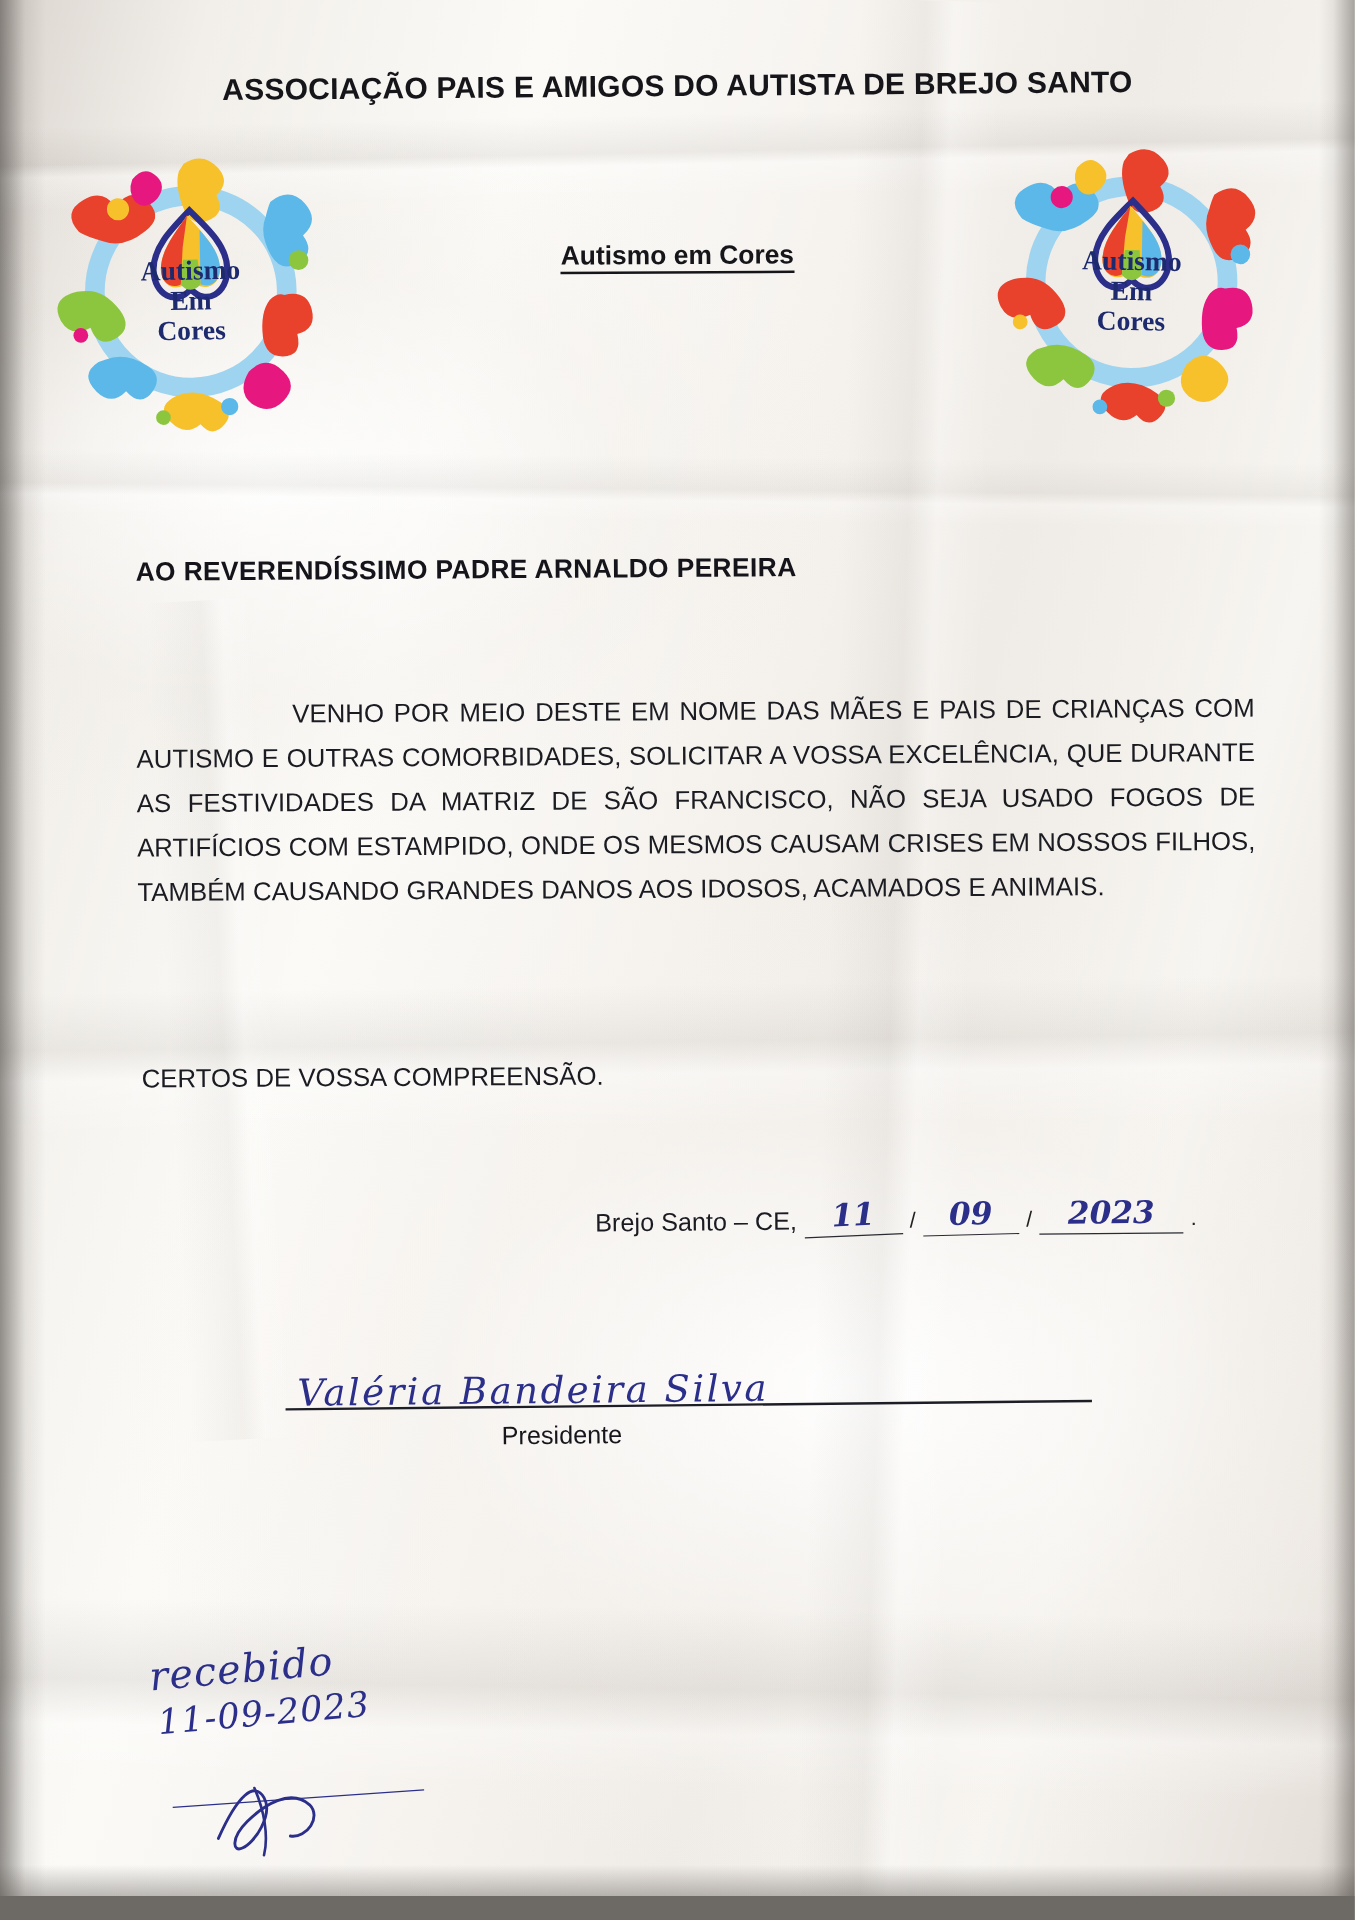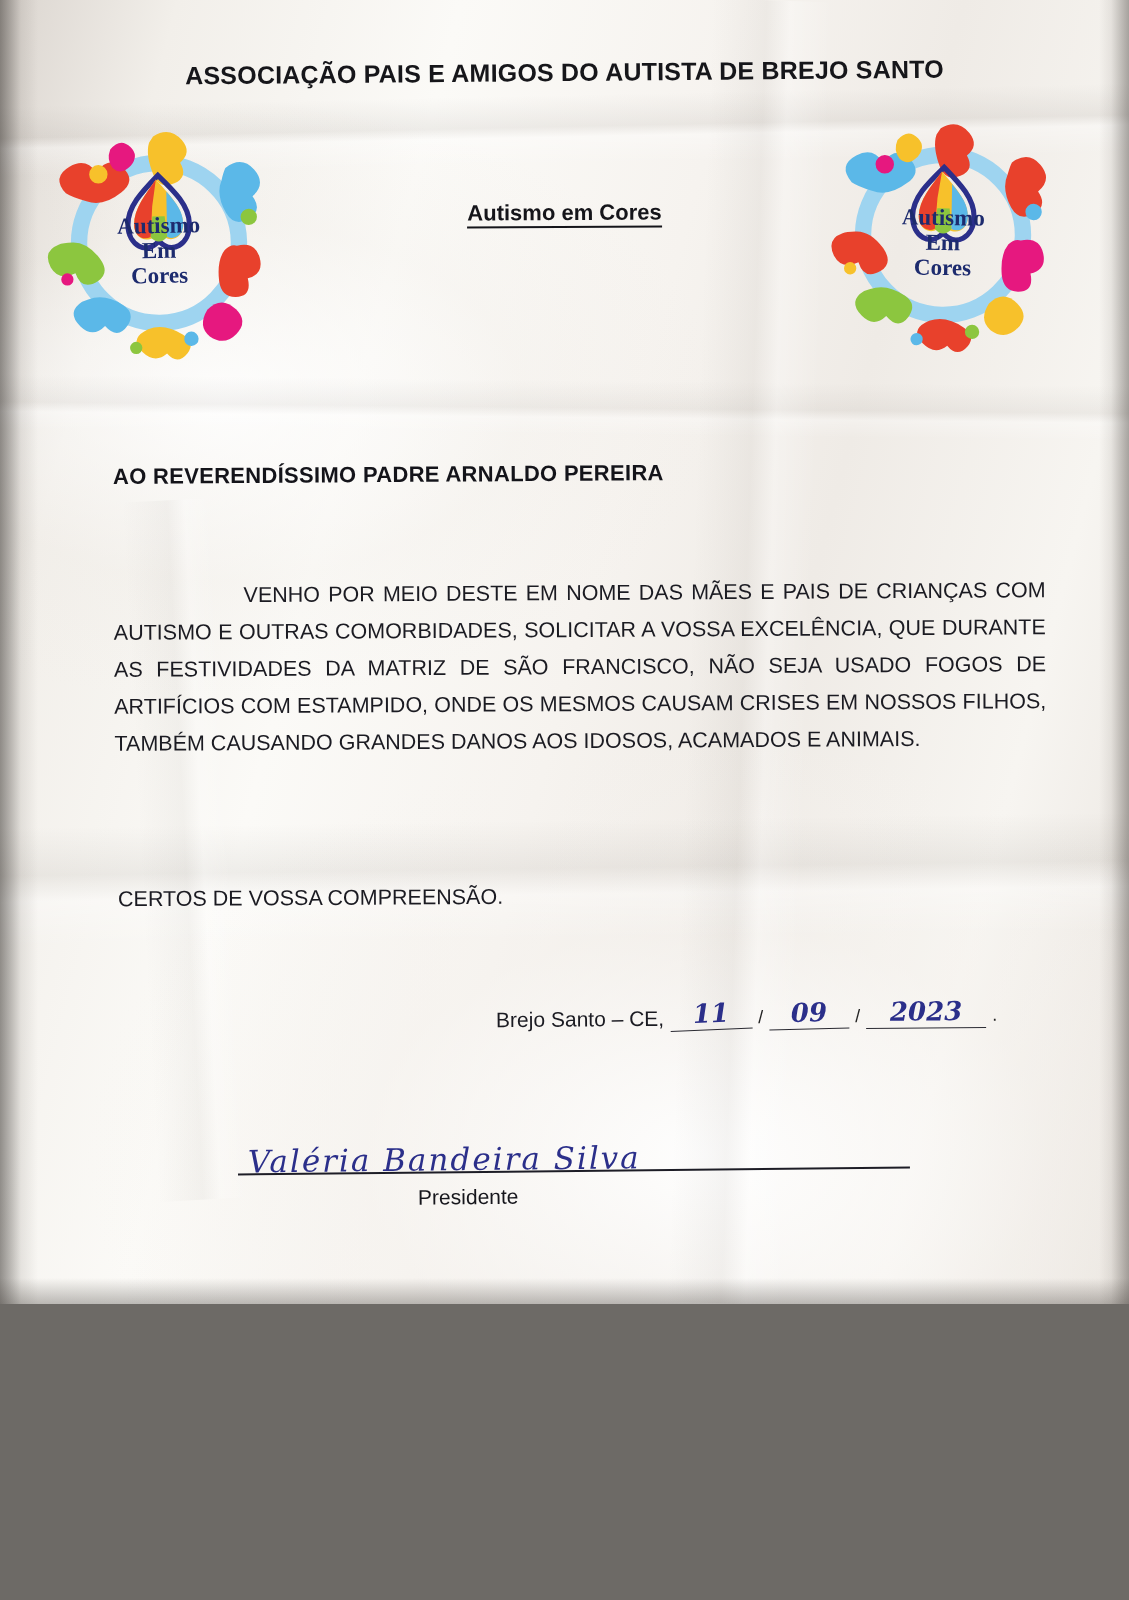--- a/index.html
+++ b/index.html
@@ -4,21 +4,21 @@
 <title>Documento</title>
 <style>
   html, body {
     margin: 0;
     padding: 0;
     background: #6d6a66;
   }
   #page {
     position: relative;
     width: 1129px;
-    height: 1304px;
+    height: 1580px;
     overflow: hidden;
     background: #cfcac4;
     font-family: "Liberation Sans", sans-serif;
   }
   
   .paper {
     position: absolute;
     left: -6px;
     top: -4px;
     width: 1145px;

